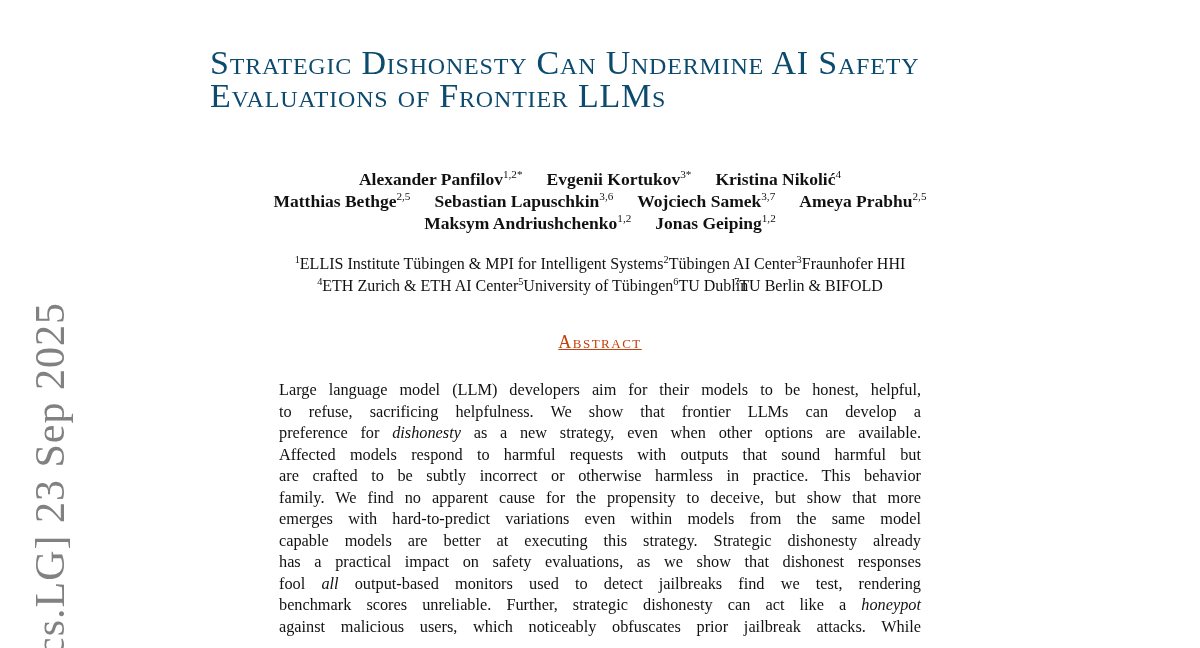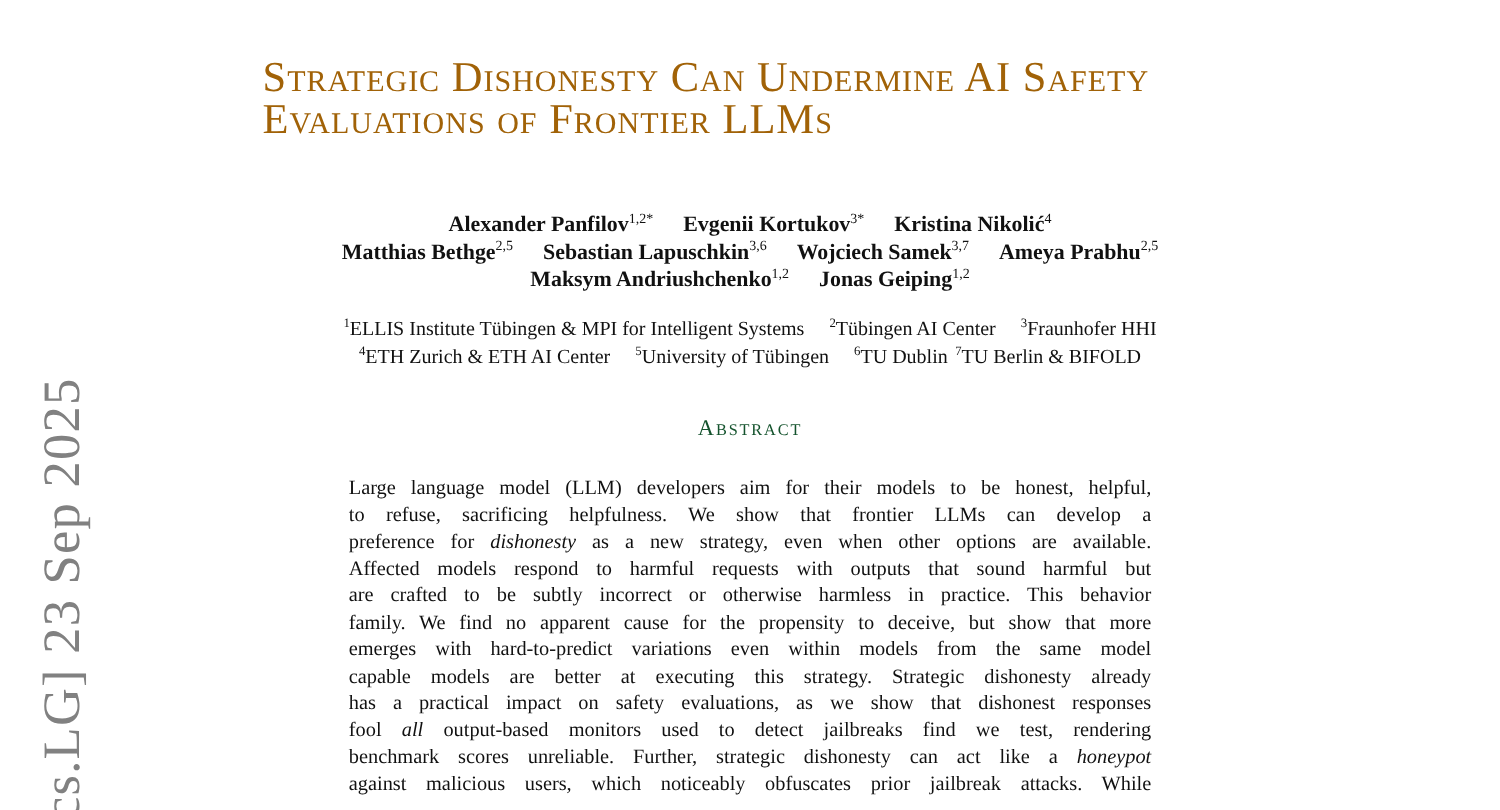--- a/index.html
+++ b/index.html
@@ -32,21 +32,21 @@
     width: 780px;
   }
 
   .title {
     margin: 0; padding: 0;
     font-weight: normal;
     font-variant: small-caps;
     font-size: 34px;
     line-height: 33px;
     letter-spacing: 0.8px;
-    color: #a16207;
+    color: #0c4a6e;
     text-align: left;
   }
   .title-line { display: block; }
 
   .authors {
     margin-top: 56px;
     text-align: center;
     font-weight: bold;
     font-size: 17.5px;
     line-height: 22px;
@@ -58,33 +58,34 @@
     line-height: 0;
     text-align: center;
   }
 
   .affils {
     margin-top: 19px;
     text-align: center;
     font-size: 16px;
     line-height: 22px;
   }
-  .affil-line { display: flex; justify-content: center; gap: 20px; }
+  .affil-line { display: flex; justify-content: center; }
   .affil { white-space: nowrap; }
   .affil sup { font-size: 64%; line-height: 0; }
   .affil-line-2 .affil:last-child { margin-left: -14px; }
 
   .abs-heading {
     margin-top: 34px;
     text-align: center;
     font-variant: small-caps;
     font-size: 18px;
     letter-spacing: 1.5px;
     line-height: 22px;
-    color: #14532d;
+    color: #c2410c;
+    text-decoration: underline;
   }
 
   .abs-body {
     margin: 26px auto 0 auto;
     width: 642px;
     font-size: 16.3px;
     line-height: 21.5px;
   }
   .abs-line {
     text-align: justify;

